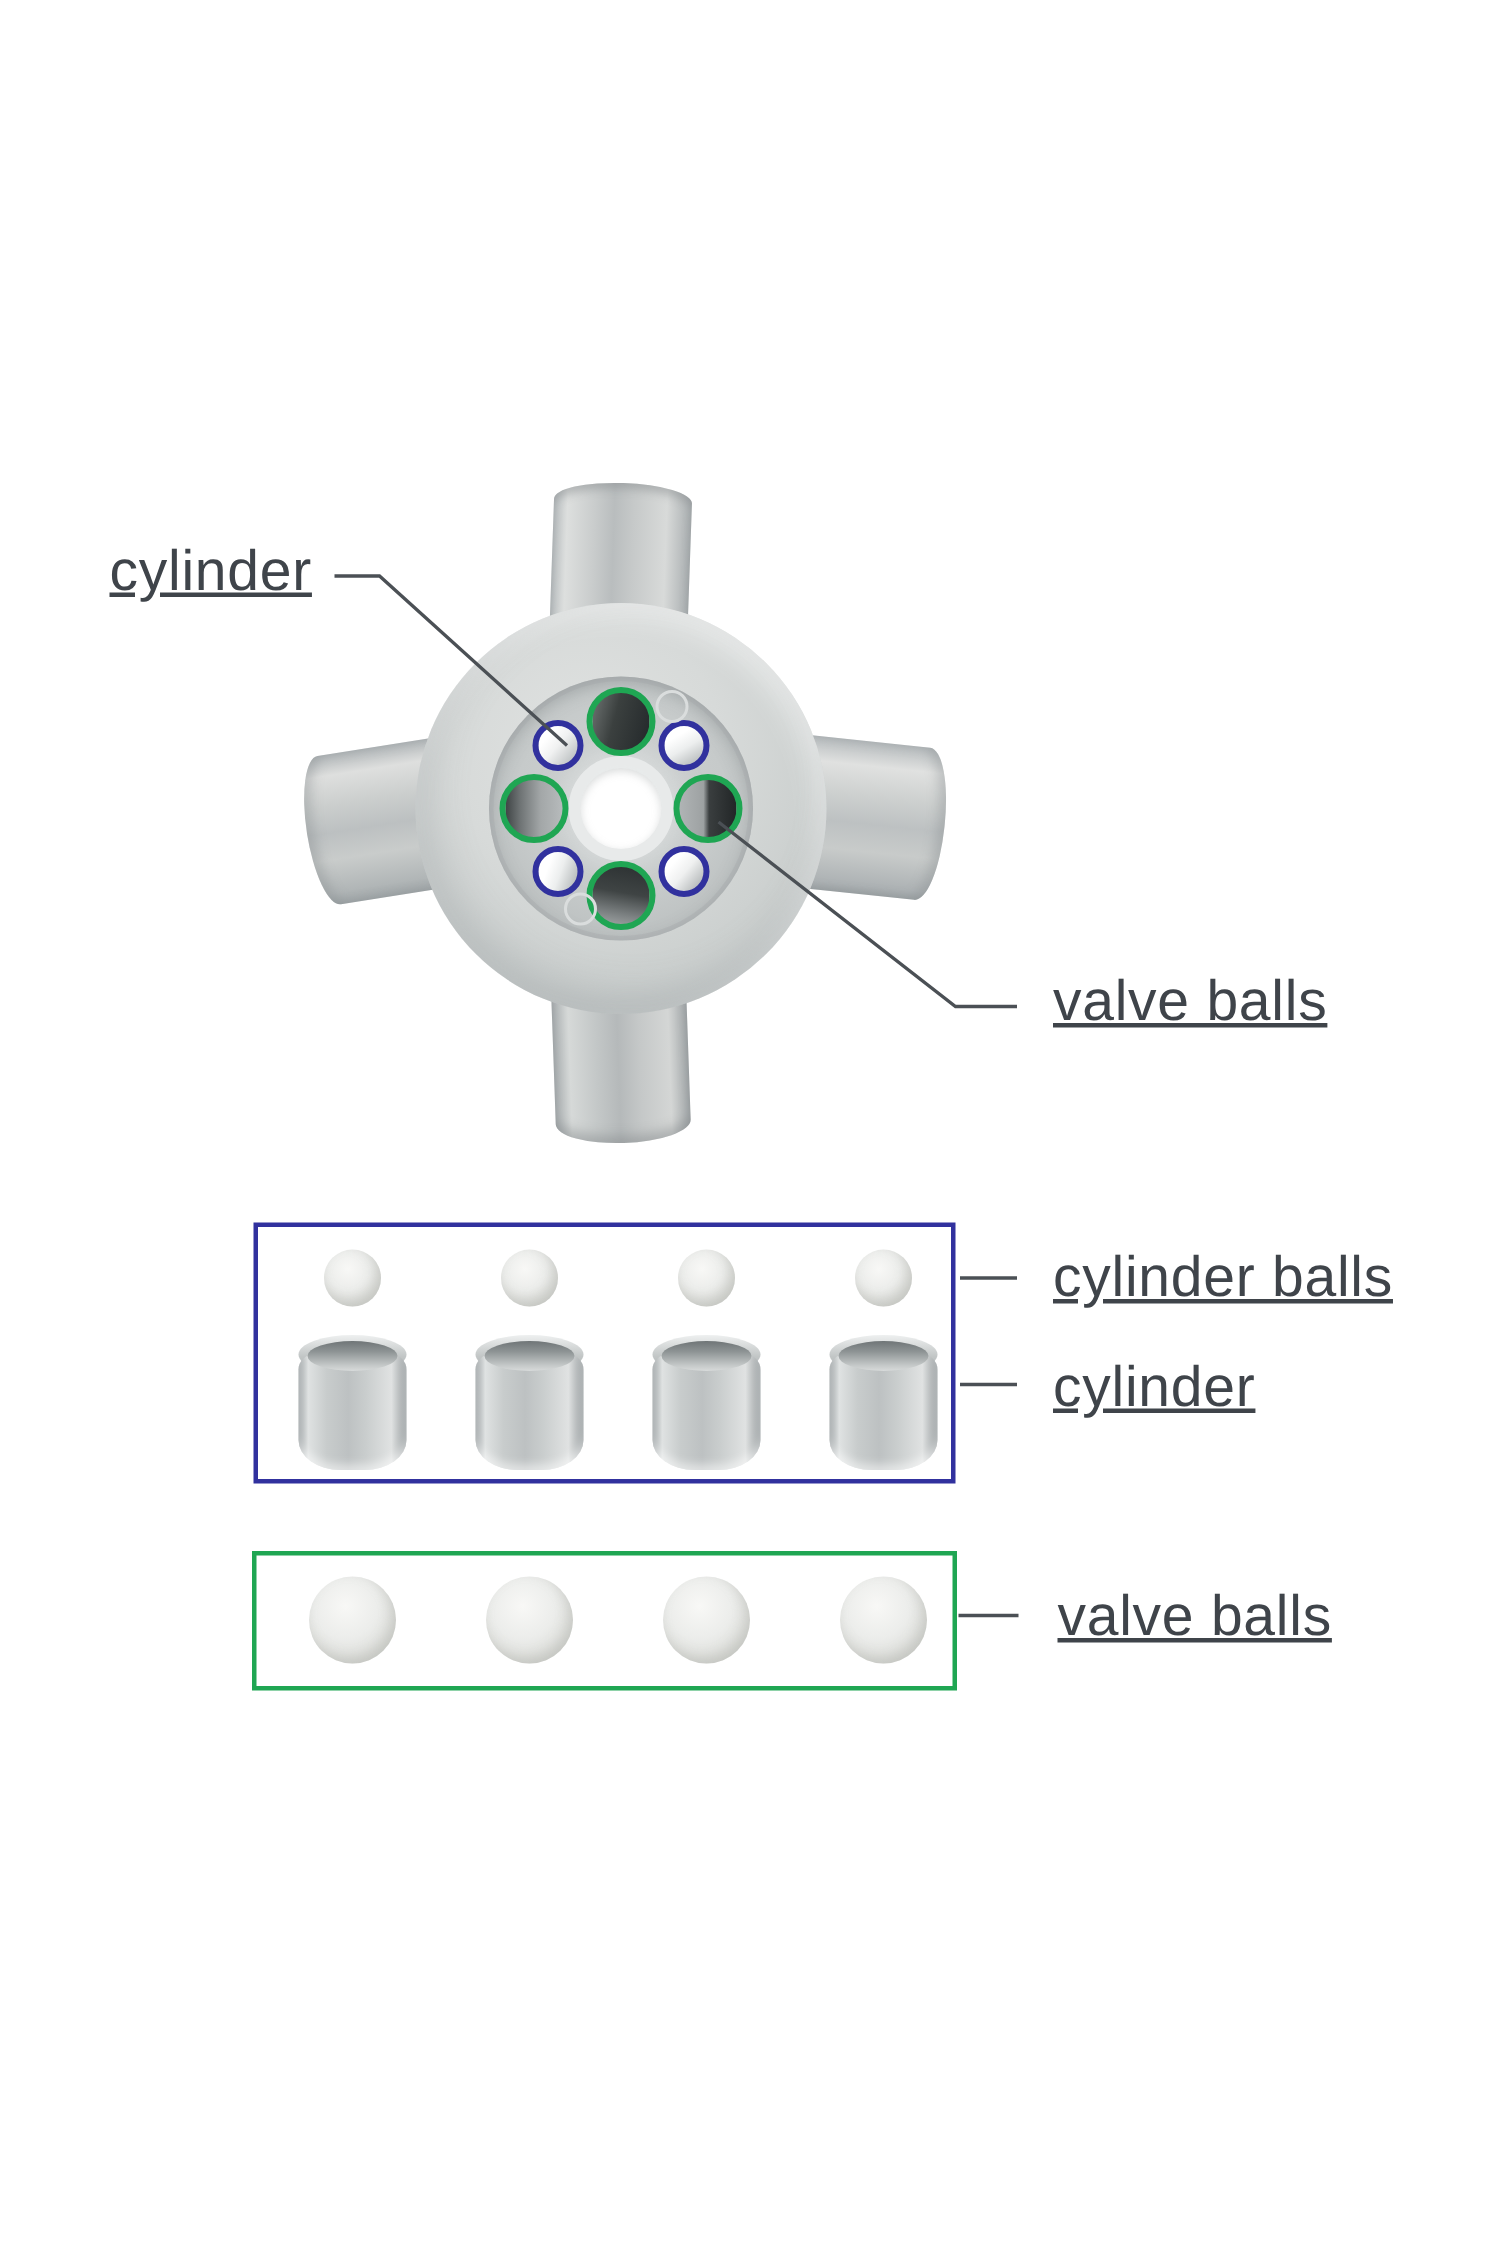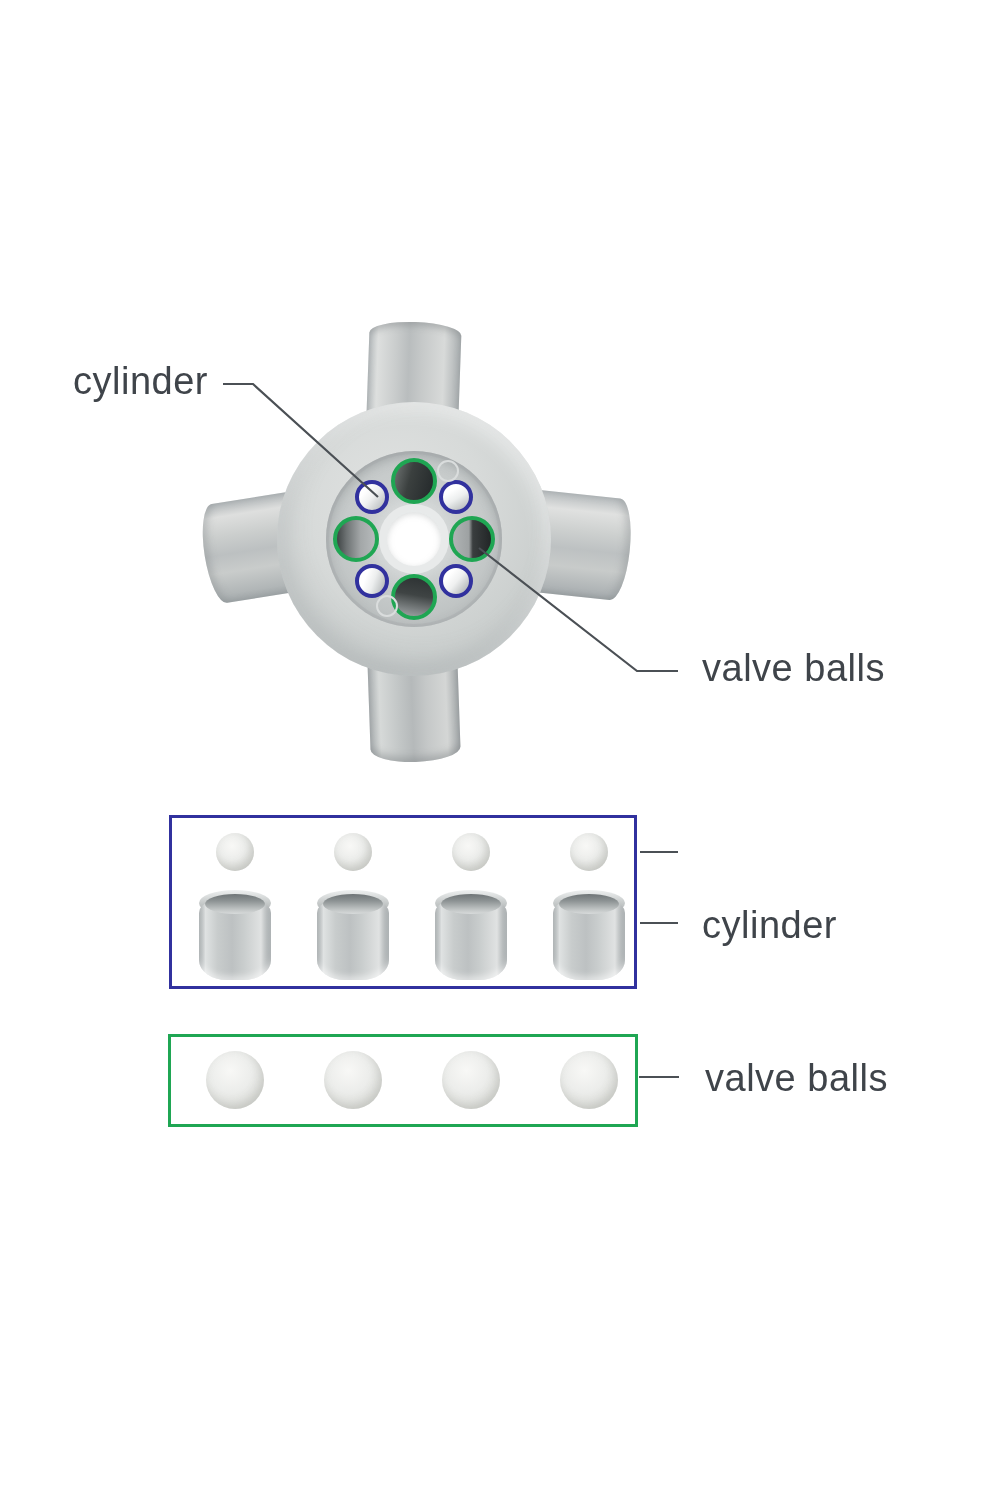--- a/index.html
+++ b/index.html
@@ -69,21 +69,21 @@
   .pos-bottom-right{left:439px;top:564px;background:linear-gradient(130deg,#ffffff 25%,#eff0f0 52%,#b6babb 88%);}
   .screw{position:absolute;width:18px;height:18px;border:2px solid #dadddd;border-radius:50%;}
   .screw-a{left:437px;top:460px;}
   .screw-b{left:376px;top:595px;}
 
   
   .lines{position:absolute;left:0;top:0;width:1000px;height:1500px;pointer-events:none;}
   .lines path{fill:none;stroke-width:2.2px;}
 
   
-  .label{position:absolute;font-size:38px;line-height:40px;letter-spacing:.5px;white-space:nowrap;}
+  .label{position:absolute;font-size:38px;line-height:40px;letter-spacing:.5px;white-space:nowrap;text-decoration:underline;}
   .label-head-cylinder{left:73px;top:361px;}
   .label-head-valve-balls{left:702px;top:648px;}
   .label-row-cylinder-balls{left:702px;top:832px;}
   .label-row-cylinder{left:702px;top:905px;}
   .label-row-valve-balls{left:705px;top:1058px;}
 
   
   .part-box{position:absolute;border-style:solid;border-width:3px;background:#ffffff;}
   .box-cylinders{left:169px;top:815px;width:462px;height:168px;}
   .box-valve-balls{left:168px;top:1034px;width:464px;height:87px;}
@@ -147,20 +147,21 @@
   <svg class="lines" viewBox="0 0 1000 1500">
     <path d="M223,384 H253 L378,497" style="stroke: rgb(75, 80, 85);"></path>
     <path d="M479,548 L637,671 H678" style="stroke: rgb(75, 80, 85);"></path>
     <path d="M640,852 H678" style="stroke: rgb(75, 80, 85);"></path>
     <path d="M640,923 H678" style="stroke: rgb(75, 80, 85);"></path>
     <path d="M639,1077 H679" style="stroke: rgb(75, 80, 85);"></path>
   </svg>
 
   <div class="label label-head-cylinder" style="color: rgb(63, 68, 74);">cylinder</div>
   <div class="label label-head-valve-balls" style="color: rgb(63, 68, 74);">valve balls</div>
+  <div class="label label-row-cylinder-balls" style="color: rgb(63, 68, 74);">cylinder balls</div>
   <div class="label label-row-cylinder" style="color: rgb(63, 68, 74);">cylinder</div>
   <div class="label label-row-valve-balls" style="color: rgb(63, 68, 74);">valve balls</div>
 
   <div class="part-box box-cylinders" style="border-color: rgb(49, 49, 158);">
     <div>
       <div class="ball cyl-ball"></div>
     <div class="ball cyl-ball"></div>
         <div class="ball cyl-ball"></div>
         <div class="ball cyl-ball"></div>
       </div>

